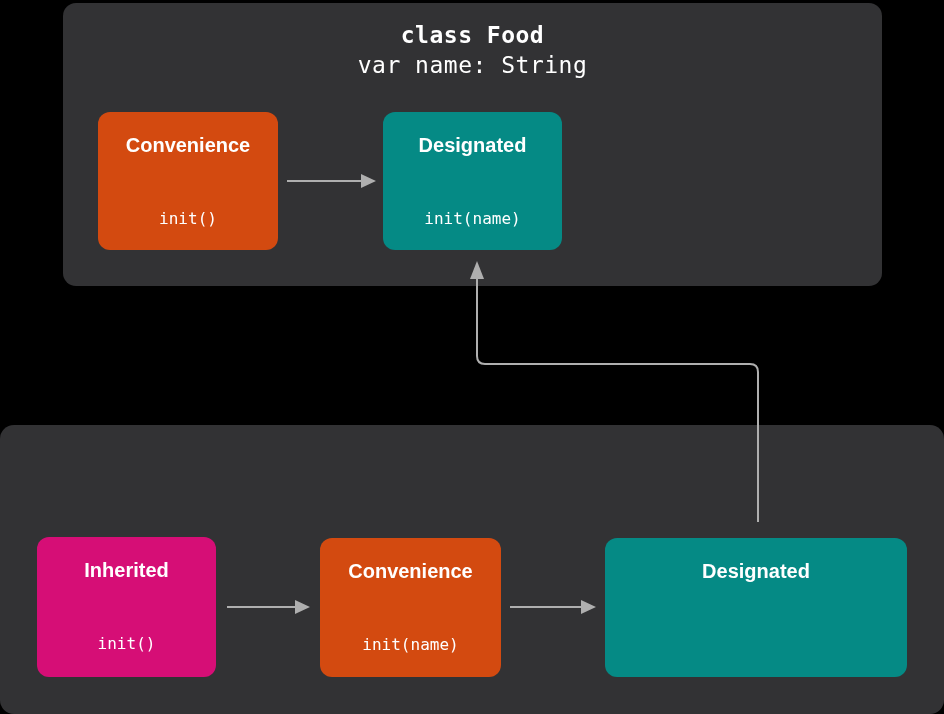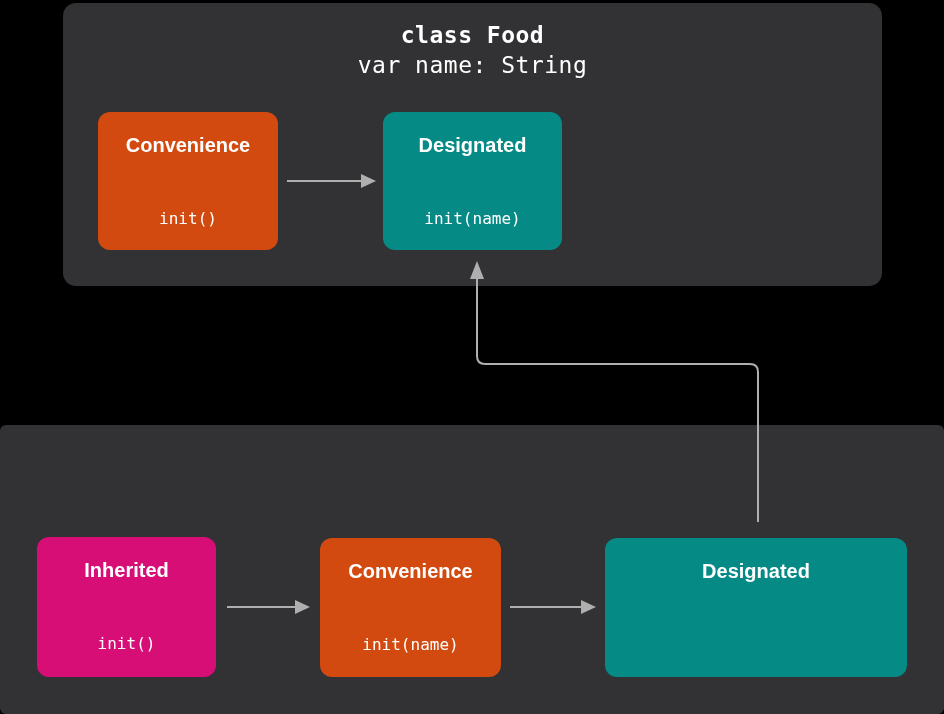--- a/index.html
+++ b/index.html
@@ -21,21 +21,21 @@
     background: var(--panel, #323234);
   }
   .panel-top {
     left: 63px; top: 3px;
     width: 819px; height: 283px;
     border-radius: 13px;
   }
   .panel-bottom {
     left: 0; top: 425px;
     width: 944px; height: 289px;
-    border-radius: 6px;
+    border-radius: 14px;
     text-align: right;
   }
   .panel-head {
     position: absolute;
     left: 0; right: 0; top: 17px;
     text-align: center;
     color: var(--text, #fff);
     font-family: "DejaVu Sans Mono", "Liberation Mono", monospace;
     font-size: 23px;
     line-height: 30px;

